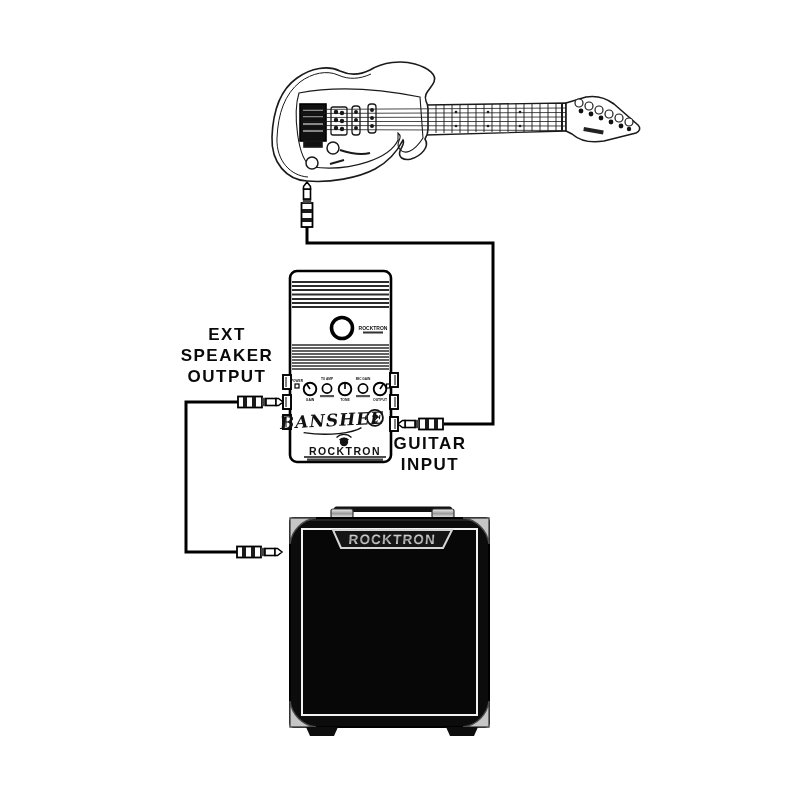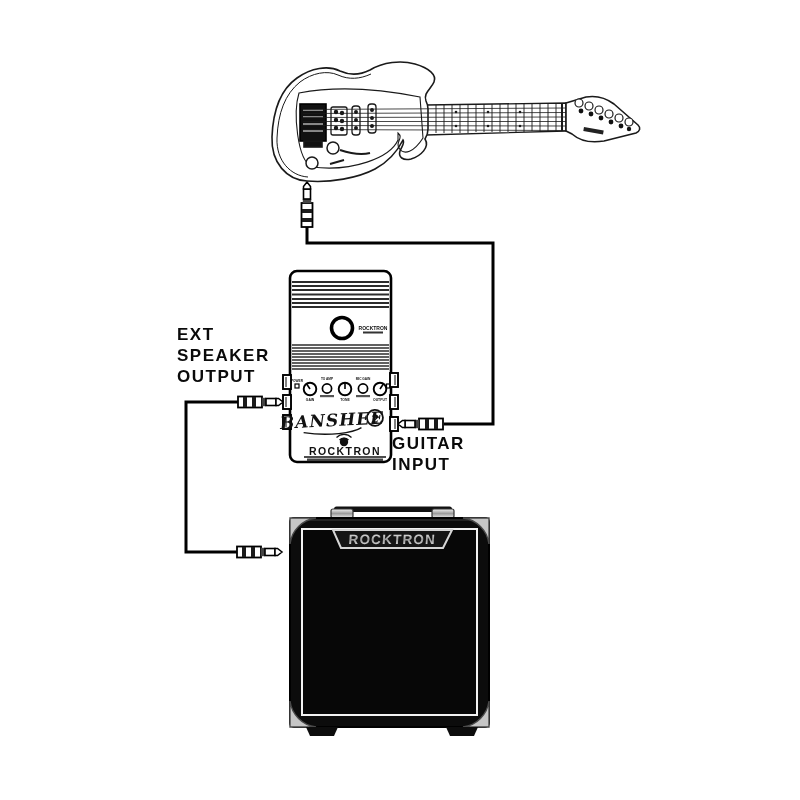--- a/index.html
+++ b/index.html
@@ -1,22 +1,22 @@
 <!DOCTYPE html>
 <html><head>
 <meta charset="utf-8">
 <style>
   html,body{margin:0;padding:0;background:#fff;}
   #stage{position:relative;width:800px;height:800px;background:#fff;overflow:hidden;
          font-family:"Liberation Sans",sans-serif;}
   #art{position:absolute;left:0;top:0;}
-  .biglabel{position:absolute;font-weight:bold;font-size:17px;
+  .biglabel{position:absolute;text-align:center;font-weight:bold;font-size:17px;
             line-height:21px;letter-spacing:1.5px;color:#0a0a0a;}
   #lbl-ext{left:177px;top:324px;width:100px;}
-  #lbl-guitar{left:392px;top:433px;width:100px;}
+  #lbl-guitar{left:380px;top:433px;width:100px;}
   #lbl-speaker{left:155px;top:565px;width:160px;}
   svg text{font-family:"Liberation Sans",sans-serif;}
   .scriptlogo{font-family:"DejaVu Serif",serif;font-style:italic;font-weight:bold;}
 </style>
 </head>
 <body>
 
 <div id="stage">
 
 <svg id="art" width="800" height="800" viewBox="0 0 800 800">

